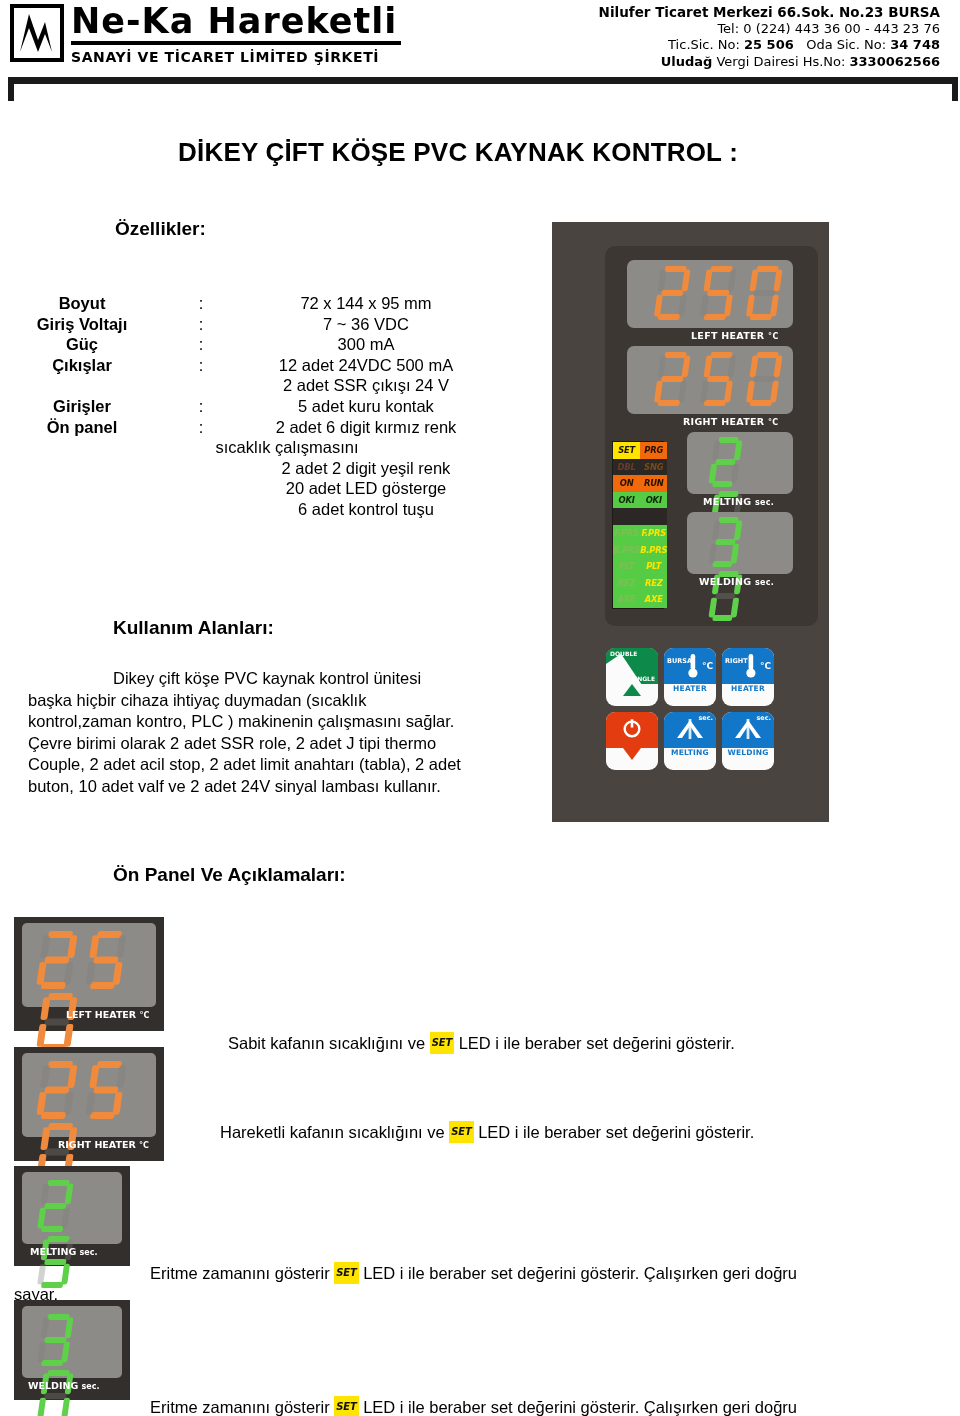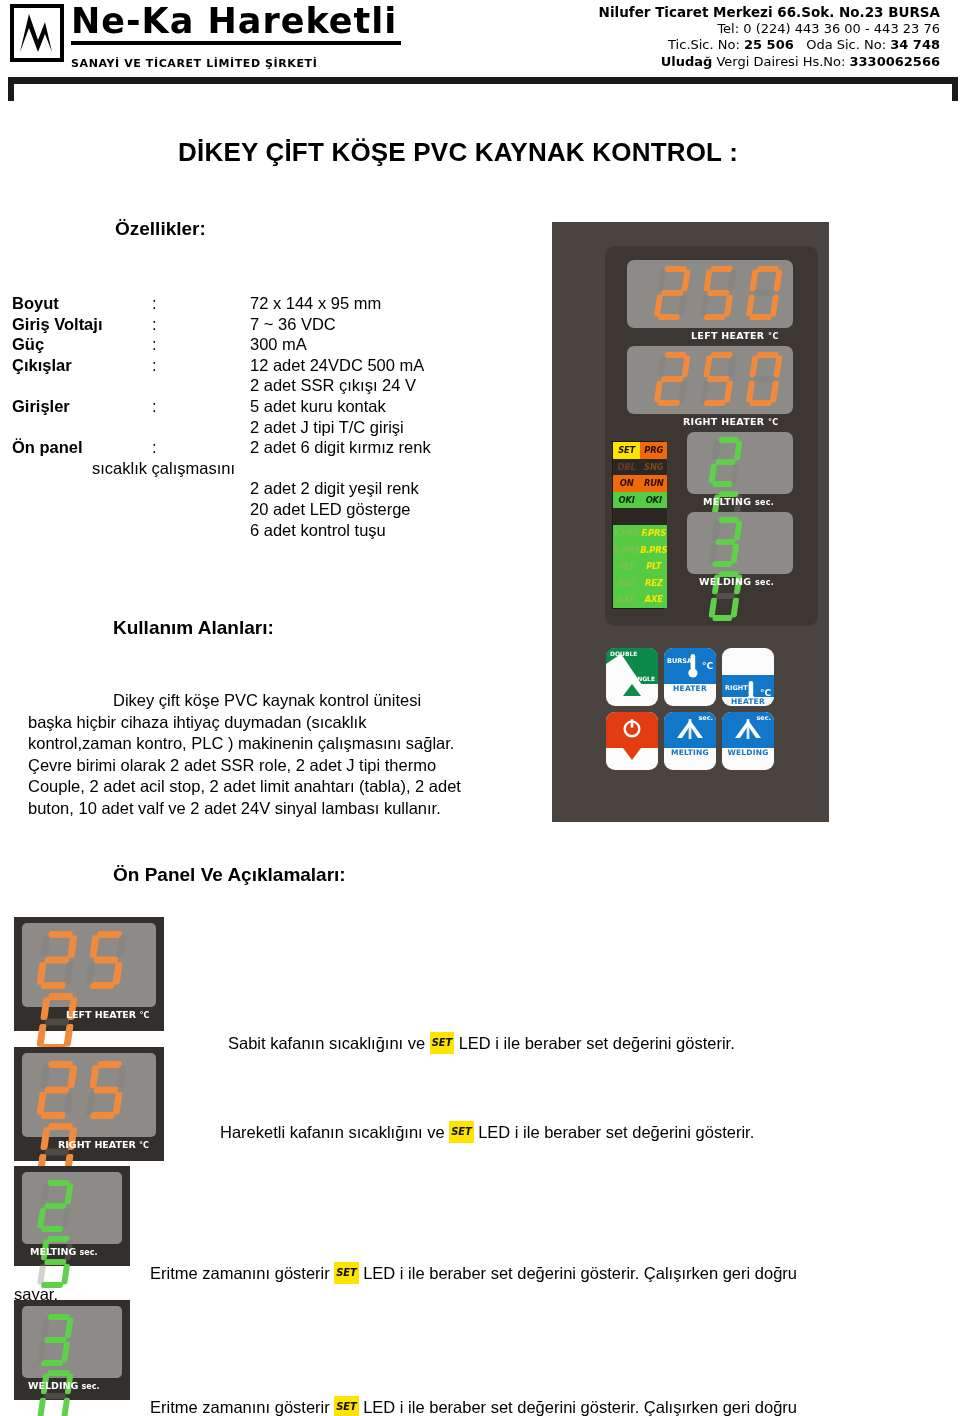--- a/index.html
+++ b/index.html
@@ -19,21 +19,21 @@
   .logo-mark svg{position:absolute;left:0;top:0;}
   .logo-text{margin-left:7px;}
   .logo-title{
     font-family:"DejaVu Sans",sans-serif;
     font-weight:bold;font-size:35px;line-height:38px;letter-spacing:1px;
     white-space:nowrap;
   }
   .logo-rule{height:4px;background:#000;margin-top:1px;width:330px;}
   .logo-sub{
     font-family:"DejaVu Sans",sans-serif;
-    font-weight:bold;font-size:11px;letter-spacing:.6px;margin-top:12px;white-space:nowrap;
+    font-weight:bold;font-size:14px;letter-spacing:.6px;margin-top:4px;white-space:nowrap;
   }
   #company-info{
     position:absolute;right:20px;top:4px;text-align:right;
     font-family:"DejaVu Sans",sans-serif;font-size:13px;line-height:16.5px;
   }
   #company-info .addr{font-weight:bold;font-size:13.5px;}
   #company-info b{font-weight:bold;}
 
   
   #frame-top{position:absolute;left:8px;top:77px;width:950px;height:7px;background:#1a1a1a;}
@@ -44,33 +44,33 @@
   #doc-title{
     position:absolute;left:178px;top:137px;
     font-size:26px;font-weight:bold;letter-spacing:.2px;white-space:nowrap;
   }
   #features-heading{
     position:absolute;left:115px;top:218px;
     font-size:19px;font-weight:bold;
   }
 
   
-  #spec-table{position:absolute;left:12px;top:293px;width:470px;font-size:16.5px;line-height:20.6px;}
+  #spec-table{position:absolute;left:12px;top:293px;width:470px;font-size:16.5px;line-height:20.6px;text-align:center;}
   #spec-table .row{display:flex;align-items:flex-start;}
   #spec-table .k{width:140px;font-weight:bold;flex:none;}
   #spec-table .c{width:98px;flex:none;}
   #spec-table .v{flex:1;}
   #spec-table .cont{padding-left:238px;}
   #spec-table .cont.wrap{padding-left:80px;}
 
   #usage-heading{
     position:absolute;left:113px;top:617px;font-size:19px;font-weight:bold;
   }
   #usage-text{
-    position:absolute;left:28px;top:690px;width:440px;
+    position:absolute;left:28px;top:668px;width:440px;
     font-size:16.5px;line-height:21.5px;text-indent:85px;text-align:left;
   }
 
   #panel-heading{
     position:absolute;left:113px;top:864px;font-size:19px;font-weight:bold;
   }
 
   
   #device-photo{
     position:absolute;left:552px;top:222px;width:277px;height:600px;
@@ -205,21 +205,20 @@
       <div class="k">Çıkışlar</div>
       <div class="c">:</div>
       <div class="v">12 adet 24VDC 500 mA</div>
     </div>
     <div class="cont">2 adet SSR çıkışı 24 V</div>
     <div class="row">
       <div class="k">Girişler</div>
       <div class="c">:</div>
       <div class="v">5 adet kuru kontak</div>
     </div>
-    <div class="cont">2 adet J tipi T/C girişi</div>
     <div class="row">
       <div class="k">Ön panel</div>
       <div class="c">:</div>
       <div class="v">2 adet 6 digit kırmız renk</div>
     </div>
     <div class="cont wrap">sıcaklık çalışmasını</div>
     <div class="cont">2 adet 2 digit yeşil renk</div>
     <div class="cont">20 adet LED gösterge</div>
     <div class="cont">6 adet kontrol tuşu</div>
   </div>
@@ -406,21 +405,21 @@
             <rect x="5.6" y="1" width="4.6" height="16" rx="2.3" fill="#fff"></rect>
             <circle cx="7.9" cy="20" r="4.6" fill="#fff"></circle>
           </svg></span>
         <span class="pad-label-sm" style="right:3px;top:13px;font-size:9px;">°C</span>
       </div>
       <div class="pad-bottom">
         <span class="pad-cap">HEATER</span>
       </div>
     </div>
     <div class="pad-btn">
-      <div class="pad-top" style="background: rgb(18, 119, 200); margin-top: 27px;">
+      <div class="pad-top" style="background: rgb(18, 119, 200);">
         <span class="pad-label-sm" style="left:3px;top:9px;">RIGHT</span>
         <span style="position:absolute;right:15px;top:5px;"><svg width="16" height="26" viewBox="0 0 16 26">
             <rect x="5.6" y="1" width="4.6" height="16" rx="2.3" fill="#fff"></rect>
             <circle cx="7.9" cy="20" r="4.6" fill="#fff"></circle>
           </svg></span>
         <span class="pad-label-sm" style="right:3px;top:13px;font-size:9px;">°C</span>
       </div>
       <div class="pad-bottom">
         <span class="pad-cap">HEATER</span>
       </div>

